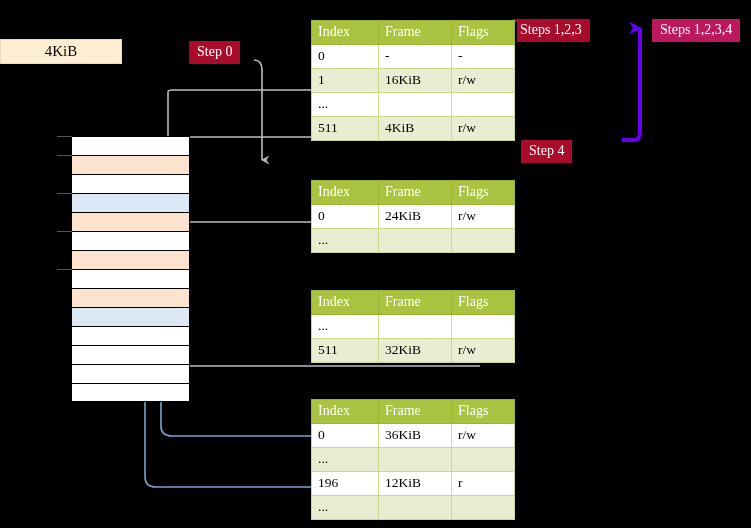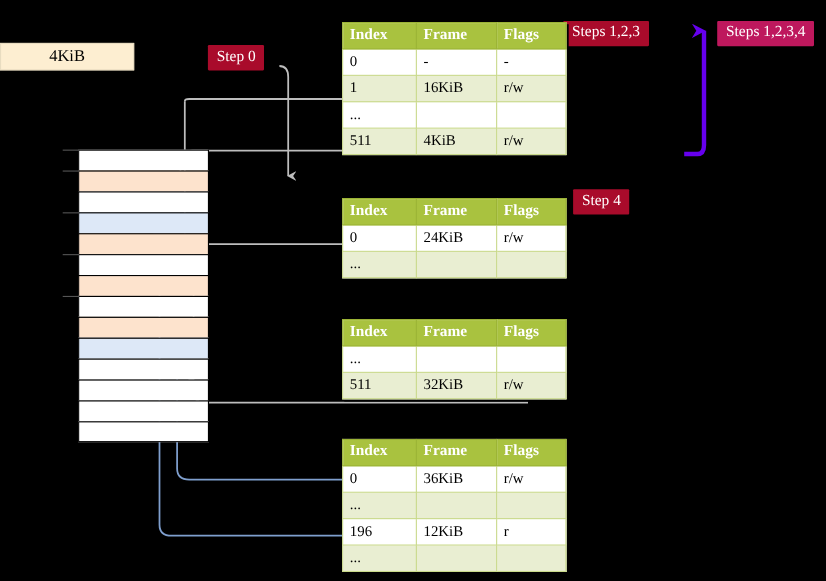--- a/index.html
+++ b/index.html
@@ -38,21 +38,21 @@
   .ptable{
     position:absolute;
     border-collapse:collapse;
     background:#ffffff;
     box-shadow:2px 2px 0 #000;
     font-size:13.5px;
   }
   .ptable th{
     background:#a9c23f;
     color:#ffffff;
-    font-weight:bold;
+    font-weight:normal;
     text-align:left;
     padding:3px 6px 4px 6px;
     border:1px solid #9bb335;
     font-size:14px;
   }
   .ptable td{
     border:1px solid #c9d98a;
     padding:3px 6px 4px 6px;
     height:14px;
     background:#ffffff;
@@ -143,21 +143,21 @@
 
   <div class="badge badge-red" style="left:189px;top:41px;text-align:right;">
     <span>Step 0</span>
   </div>
   <div class="badge badge-red" style="left:512px;top:19px;text-align:right;">
     <span>Steps 1,2,3</span>
   </div>
   <div class="badge badge-purple" style="left:652px;top:19px;">
     <span>Steps 1,2,3,4</span>
   </div>
-  <div class="badge badge-red" style="left:521px;top:172px;">
+  <div class="badge badge-red" style="left:521px;top:140px;">
     <span>Step 4</span>
   </div>
 
   <div class="memcol">
       <div class="memrow" style="position: relative;">
         <div class="tick" style="top: -1px;"></div>
       </div>
       <div class="memrow orange" style="position: relative;">
         <div class="tick" style="top: -1px;"></div>
       </div>

